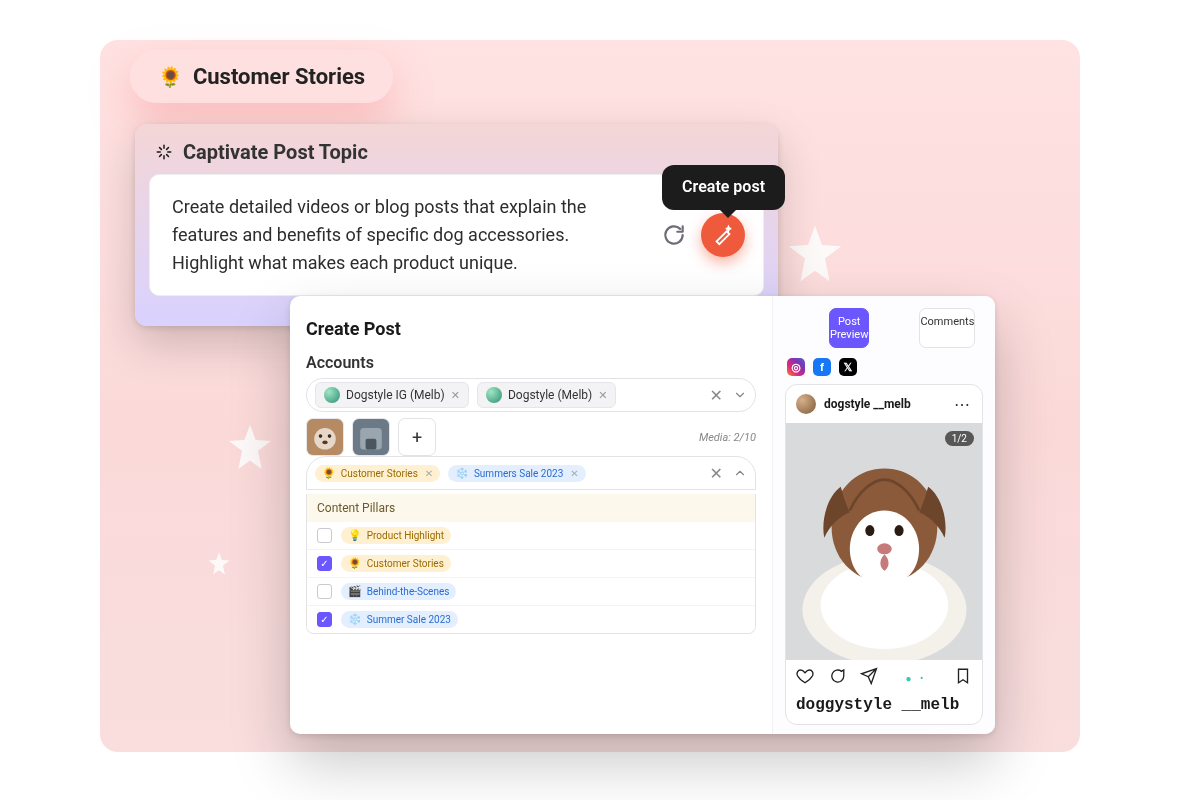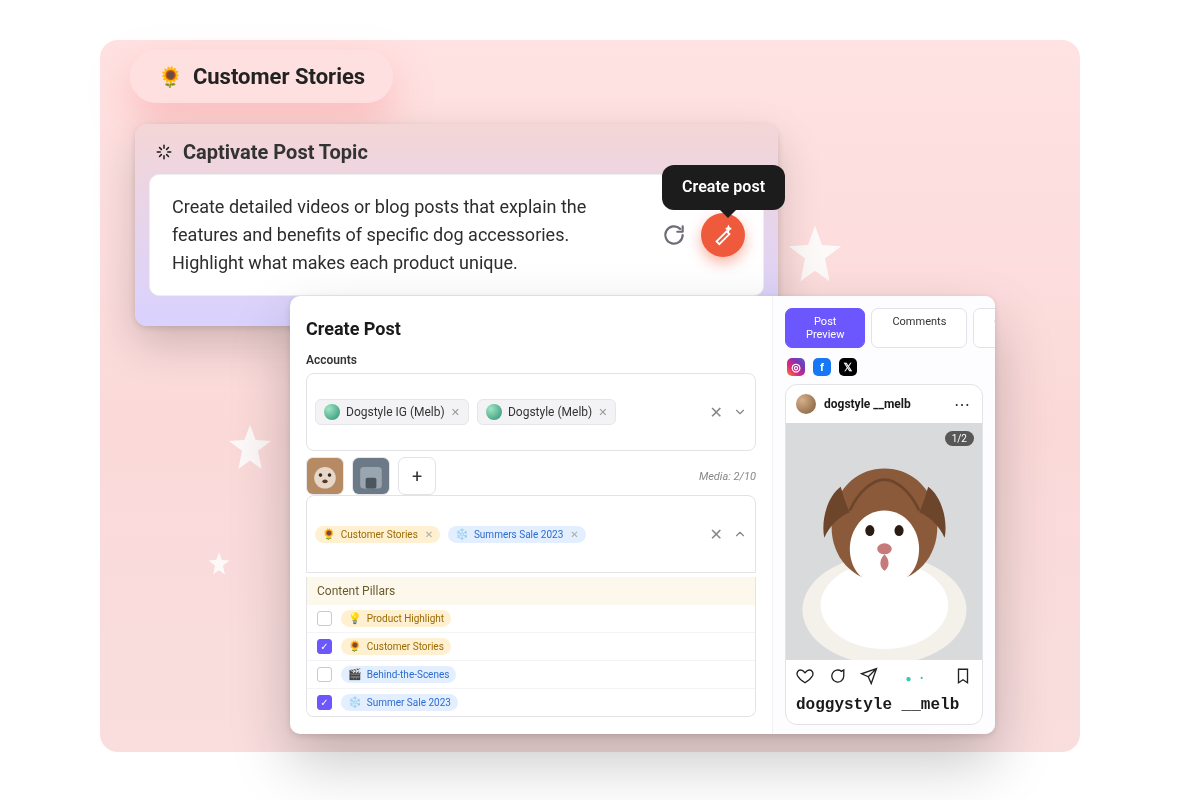--- a/index.html
+++ b/index.html
@@ -32,22 +32,22 @@
   .cap-body{position:relative;background:#fff;border-radius:10px;border:1px solid #eee;padding:18px 120px 18px 22px;font-size:18px;line-height:1.55;color:#2d2d2d;}
   .cap-refresh{position:absolute;right:72px;top:50%;transform:translateY(-50%);width:34px;height:34px;border-radius:50%;display:flex;align-items:center;justify-content:center;color:#6d6d78;cursor:pointer;}
   .cap-create{position:absolute;right:18px;top:50%;transform:translateY(-50%);width:44px;height:44px;border-radius:50%;background:var(--orange);display:flex;align-items:center;justify-content:center;color:#fff;box-shadow:0 6px 14px rgba(240,90,60,.45);cursor:pointer;}
   .cap-tooltip{position:absolute;right:-40px;top:-48px;background:#1c1c1c;color:#fff;font-size:16px;font-weight:600;padding:10px 20px;border-radius:12px;white-space:nowrap;}
   .cap-tooltip:after{content:"";position:absolute;left:58px;bottom:-8px;border:8px solid transparent;border-top-color:#1c1c1c;border-bottom:none;}
   
   .app{position:absolute;left:290px;top:296px;width:705px;height:438px;background:#fff;border-radius:10px;box-shadow:0 28px 60px rgba(0,0,0,.22),0 2px 6px rgba(0,0,0,.12);overflow:hidden;display:flex;}
   .app-left{flex:0 0 450px;padding:18px 16px 16px 16px;overflow:hidden;border-right:1px solid #f2f2f5;}
   .app-right{flex:1;min-width:0;padding:12px 12px 0 12px;background:#fdfdff;}
   .app-title{font-size:18px;font-weight:700;margin:4px 0 14px 0;}
-  .sect-label{font-size:12px;font-weight:600;color:#333;margin:10px 0 6px 0;}
-  .multi{border:1px solid var(--border);border-radius:8px;padding:22px 8px;display:flex;align-items:center;gap:8px;flex-wrap:wrap;position:relative;min-height:32px;}
+  .sect-label{font-size:16px;font-weight:600;color:#333;margin:10px 0 6px 0;}
+  .multi{border:1px solid var(--border);border-radius:20px;padding:0 8px;display:flex;align-items:center;gap:8px;flex-wrap:wrap;position:relative;min-height:32px;}
   .multi .tail{margin-left:auto;display:flex;gap:10px;align-items:center;color:#888;}
   .chip{display:inline-flex;align-items:center;gap:6px;background:#f3f3f6;border:1px solid #e5e5ea;color:#333;font-size:12px;padding:4px 8px;border-radius:6px;}
   .chip .avatar{width:16px;height:16px;border-radius:50%;background:radial-gradient(circle at 30% 30%,#9fe6c7,#2c8f6e);}
   .chip .x{color:#999;font-size:11px;cursor:pointer;}
   .micro{font-size:11px;color:#888;}
   
   .media-row{display:flex;align-items:center;gap:8px;margin-top:6px;}
   .thumb{width:36px;height:36px;border-radius:7px;overflow:hidden;background:#ddd;border:1px solid #e6e6ea;}
   .addthumb{width:36px;height:36px;border-radius:7px;border:1px solid var(--border);display:flex;align-items:center;justify-content:center;font-size:18px;color:#333;cursor:pointer;}
   .media-counter{margin-left:auto;font-style:italic;}
@@ -60,21 +60,21 @@
   .drop{margin-top:4px;border:1px solid var(--border);border-radius:8px;overflow:hidden;}
   .drop-header{background:var(--cream);font-size:12px;font-weight:400;color:#6b5a2e;padding:7px 10px;}
   .drop-header.camp{background:var(--violet-soft);color:#4a3dbc;}
   .opt{display:flex;align-items:center;gap:9px;font-size:10.5px;color:#333;padding:5px 10px;background:#fff;}
   .opt + .opt{border-top:1px solid #f4f4f7;}
   .cb{width:13px;height:13px;border-radius:3px;border:1px solid #c9c9d1;background:#fff;display:inline-flex;align-items:center;justify-content:center;font-size:10px;color:#fff;}
   .cb.on{background:#6c57ff;border-color:#6c57ff;}
   .emoji{font-size:11px;}
   
   .tabs{display:flex;gap:6px;}
-  .tab{flex:1;text-align:center;font-size:11px;background:#fff;border:1px solid var(--border);border-radius:7px;padding:6px 20px;cursor:pointer;color:#333;}
+  .tab{flex:1;text-align:center;font-size:11px;background:#fff;border:1px solid var(--border);border-radius:7px;padding:6px 0;cursor:pointer;color:#333;margin-left:44px;}
   .tab.active{background:#6c57ff;color:#fff;border-color:#6c57ff;}
   .netrow{display:flex;gap:8px;margin:10px 0 8px 2px;}
   .netrow span{width:18px;height:18px;border-radius:5px;display:inline-flex;align-items:center;justify-content:center;font-size:11px;font-weight:700;}
   .n-ig{background:linear-gradient(45deg,#f58529,#dd2a7b,#8134af,#515bd4);color:#fff;}
   .n-fb{background:#1877f2;color:#fff;}
   .n-x{background:#000;color:#fff;}
   .igcard{border:1px solid var(--border);border-radius:12px;overflow:hidden;background:#fff;margin-top:2px;}
   .igtop{display:flex;align-items:center;gap:8px;padding:9px 10px;}
   .igavatar{width:20px;height:20px;border-radius:50%;background:radial-gradient(circle at 30% 30%,#d6b08a,#7c5a3a);}
   .igname{font-size:12px;font-weight:700;}

